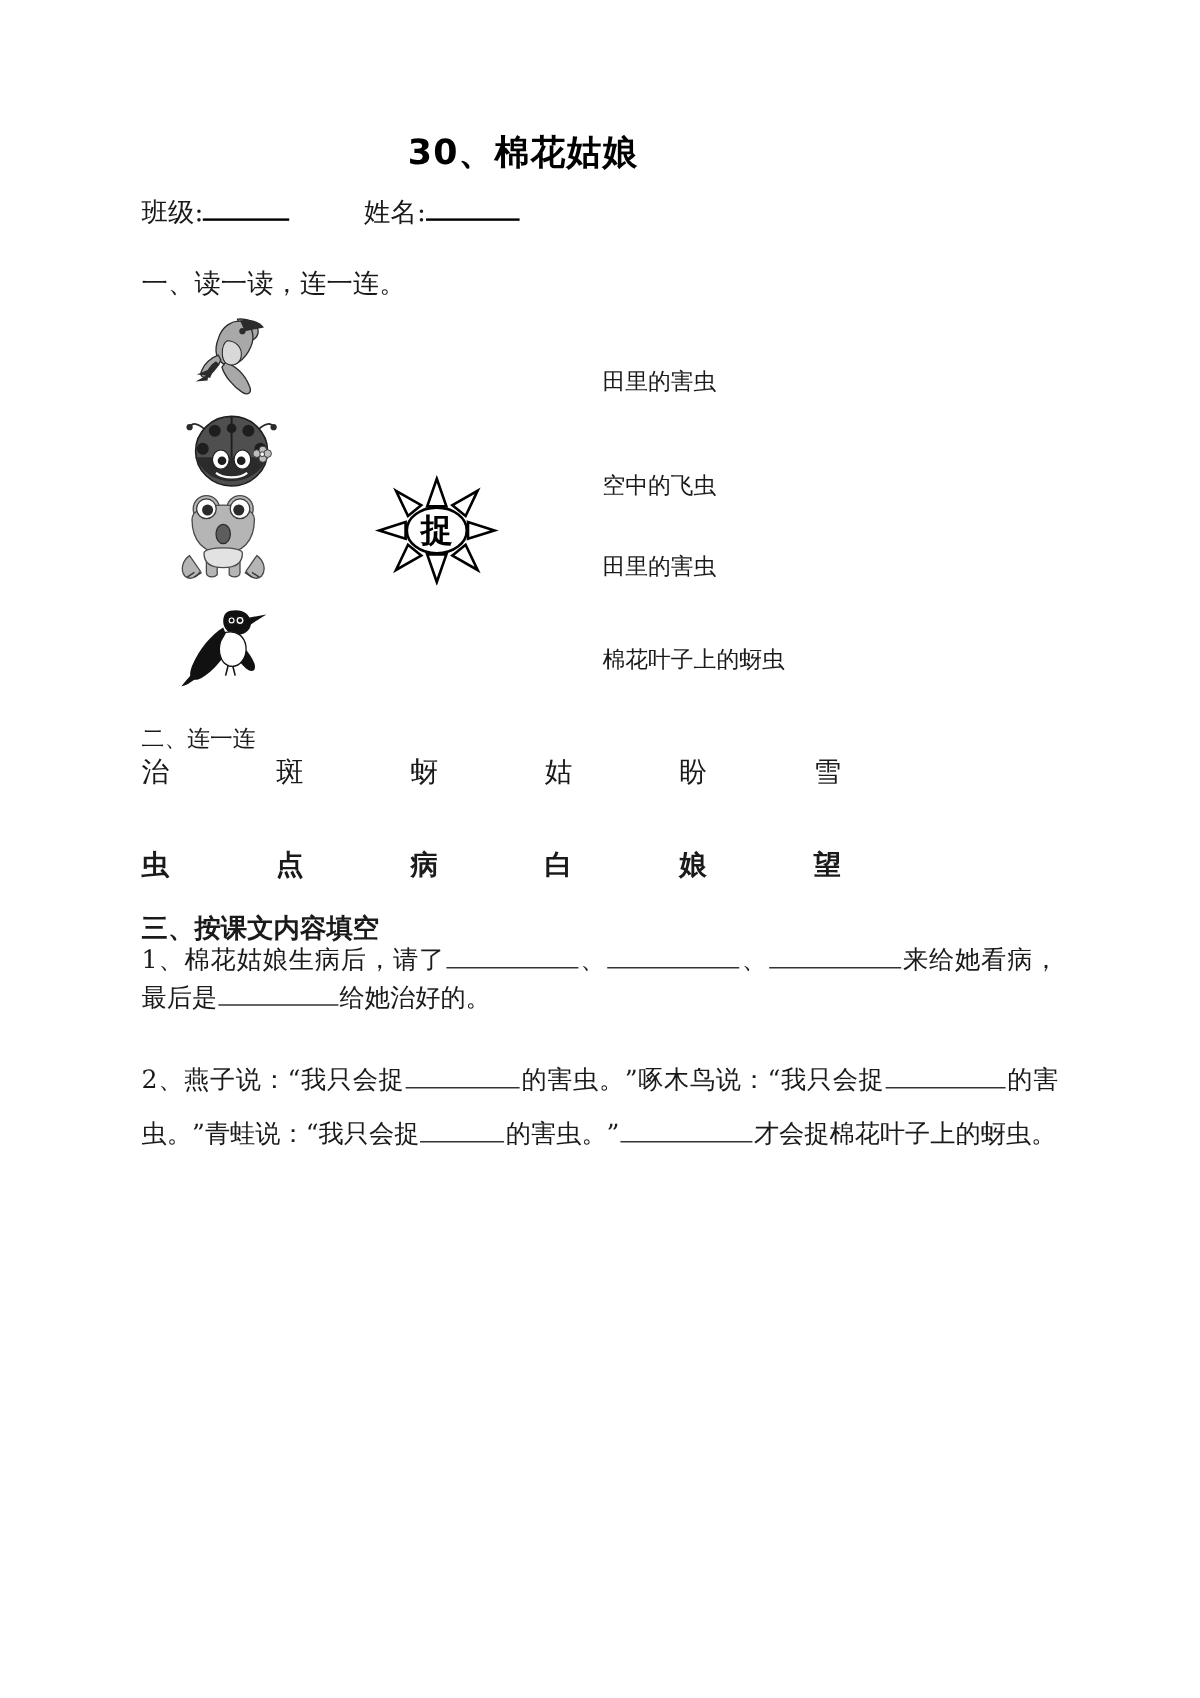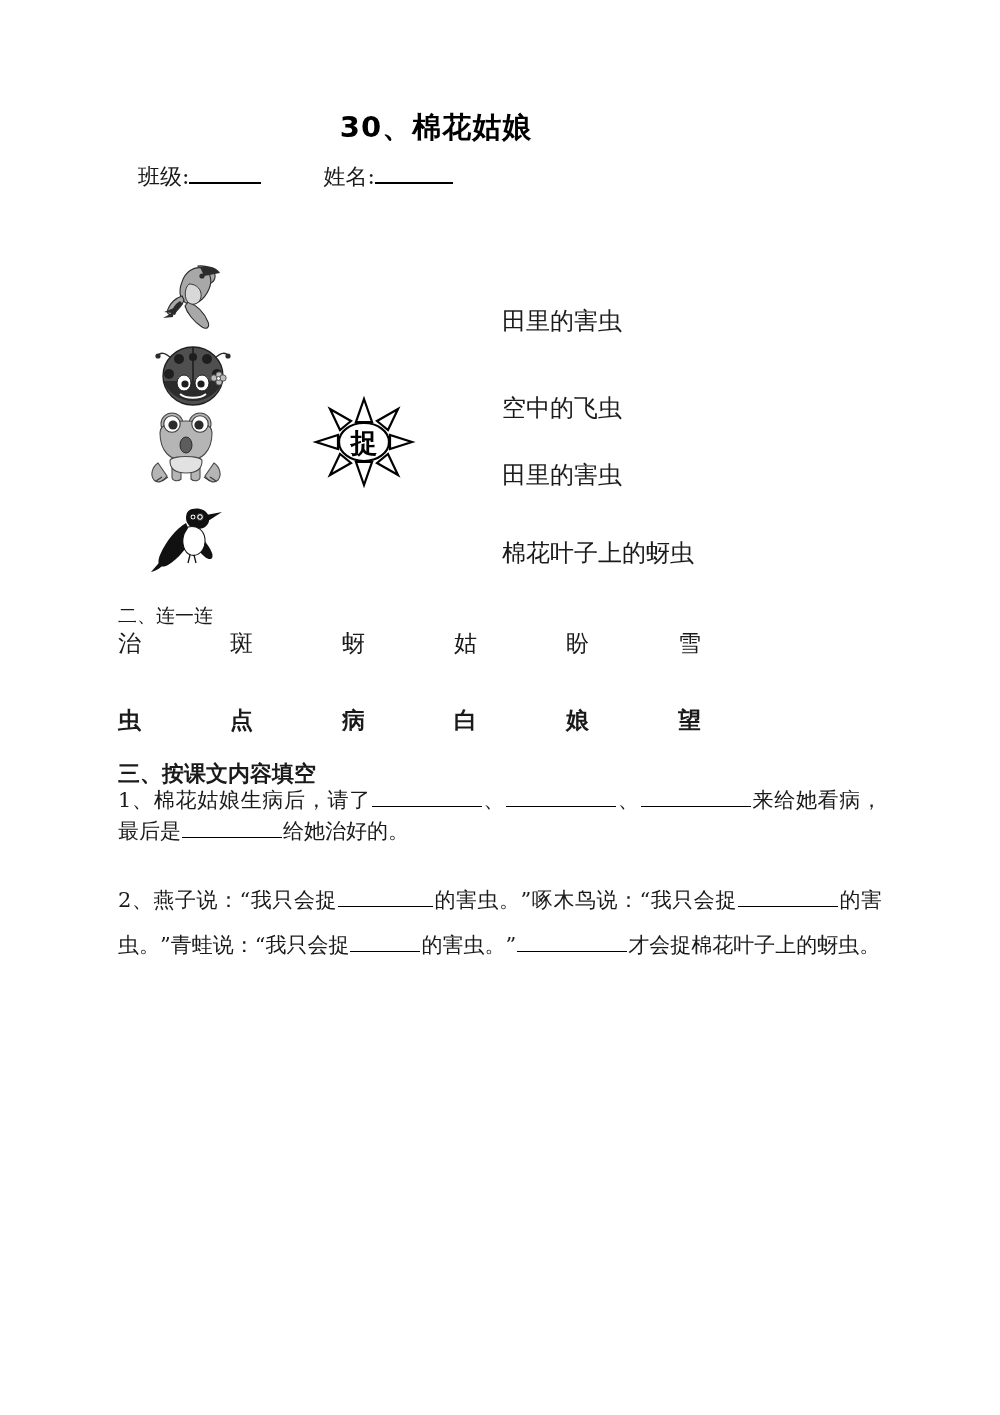--- a/index.html
+++ b/index.html
@@ -35,21 +35,20 @@
     letter-spacing: 1px;
     color: #000;
   }
 
   
   .idline {
     position: absolute;
     left: 118px; top: 162px;
     font-size: 22px;
     white-space: nowrap;
-    margin-left: 20px;
   }
   .idline .gap { display:inline-block; width: 62px; }
   .blank-u {
     display: inline-block;
     border-bottom: 2px solid #000;
     vertical-align: baseline;
   }
   .bu-class { width: 72px; }
   .bu-name  { width: 78px; }
 
@@ -70,21 +69,21 @@
   #pic-woodpecker { left: 152px; top: 256px; width: 78px; height: 78px; }
   #pic-ladybug    { left: 152px; top: 337px; width: 82px; height: 72px; }
   #pic-frog       { left: 148px; top: 407px; width: 76px; height: 82px; }
   #pic-swallow    { left: 148px; top: 503px; width: 82px; height: 72px; }
 
   #starburst { position: absolute; left: 312px; top: 396px; width: 104px; height: 92px; }
 
   .match-label {
     position: absolute;
     left: 502px;
-    font-size: 24px;
+    font-size: 19px;
     white-space: nowrap;
     text-align: center;
   }
   #ml-0 { top: 305px; }
   #ml-1 { top: 372px; margin-top: 20px; }
   #ml-2 { top: 459px; }
   #ml-3 { top: 537px; }
 
   
   .charrow {
@@ -129,20 +128,21 @@
 <body>
 
 <div class="page">
 
   <div class="title">30、棉花姑娘</div>
 
   <div class="idline">
     <span>班级:</span><span class="blank-u bu-class"></span><span class="gap"></span><span>姓名:</span><span class="blank-u bu-name"></span>
   </div>
 
+  <div class="sec-head" id="sec1-head">一、读一读，连一连。</div>
 
   <svg class="pic" id="pic-woodpecker" viewBox="0 0 78 78">
     <g fill="#a8a8a8" stroke="#2b2b2b" stroke-width="1.1">
       <path d="M46 10 C55 9 62 13 63 19 C64 25 58 29 52 30 L50 22 Z"></path>
       <path d="M30 26 C33 16 42 10 50 12 C58 14 61 24 57 33 C52 45 42 50 36 48 C28 45 26 36 30 26 Z"></path>
       <path d="M36 46 C44 49 52 56 56 66 C58 71 55 74 50 71 C42 66 35 57 33 50 Z"></path>
       <path d="M30 40 C24 42 18 47 16 53 C14 58 18 60 22 57 C27 53 31 47 32 44 Z"></path>
     </g>
     <g fill="#2b2b2b">
       <path d="M48 11 C57 9 65 12 68 17 L52 20 Z"></path>

